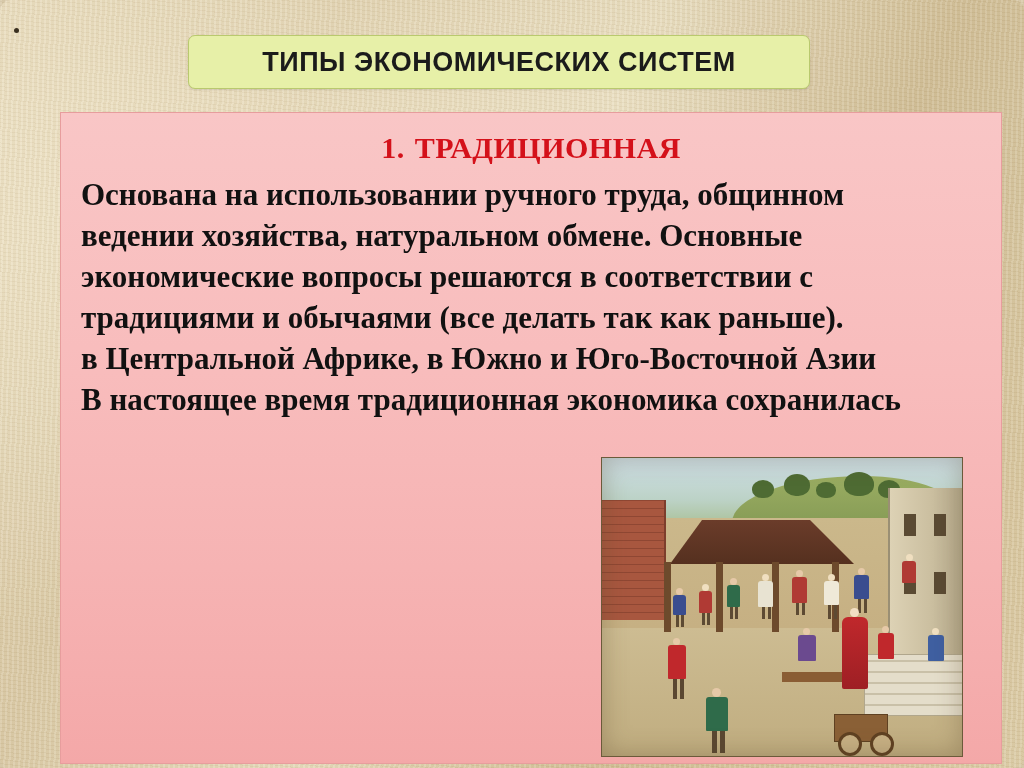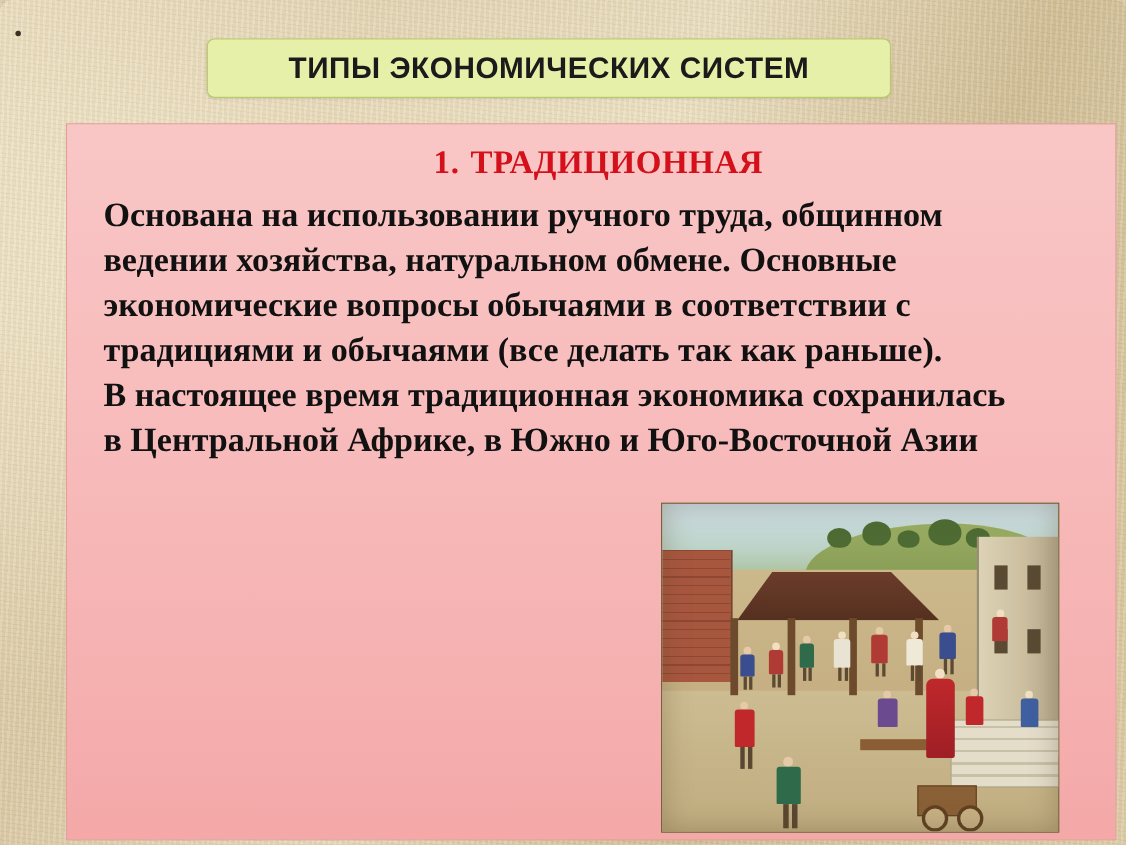--- a/index.html
+++ b/index.html
@@ -64,21 +64,20 @@
     white-space: nowrap;
   }
   .content-box {
     position: absolute;
     left: 60px;
     top: 112px;
     width: 940px;
     height: 650px;
     background: linear-gradient(180deg, #f9c6c6 0%, #f8bcbc 40%, #f6b3b3 70%, #f4a8a8 100%);
     border: 1px solid #e79d9d;
-    padding-left: 13px;
   }
   .heading {
     text-align: center;
     margin-top: 18px;
     font-family: "Liberation Serif", serif;
     font-weight: bold;
     font-size: 30px;
     color: #d4111a;
     letter-spacing: 0.5px;
   }
@@ -221,24 +220,24 @@
   </div>
 
   <div class="content-box">
     <div class="heading">
       <span class="num">1.</span><span>ТРАДИЦИОННАЯ</span>
     </div>
 
     <div class="body-text">
       <p>Основана на использовании ручного труда, общинном</p>
       <p>ведении хозяйства, натуральном обмене. Основные</p>
-      <p>экономические вопросы обычаями в соответствии с</p>
+      <p>экономические вопросы решаются в соответствии с</p>
       <p>традициями и обычаями (все делать так как раньше).</p>
+      <p>в Центральной Африке, в Южно и Юго-Восточной Азии</p>
       <p>В настоящее время традиционная экономика сохранилась</p>
-      <p>в Центральной Африке, в Южно и Юго-Восточной Азии</p>
     </div>
 
     <div class="picture">
       <div class="pic-layer sky"></div>
       <div class="pic-layer hill"></div>
 
       <div class="tree" style="left:150px; top:22px; width:22px; height:18px;"></div>
       <div class="tree" style="left:182px; top:16px; width:26px; height:22px;"></div>
       <div class="tree" style="left:214px; top:24px; width:20px; height:16px;"></div>
       <div class="tree" style="left:242px; top:14px; width:30px; height:24px;"></div>

